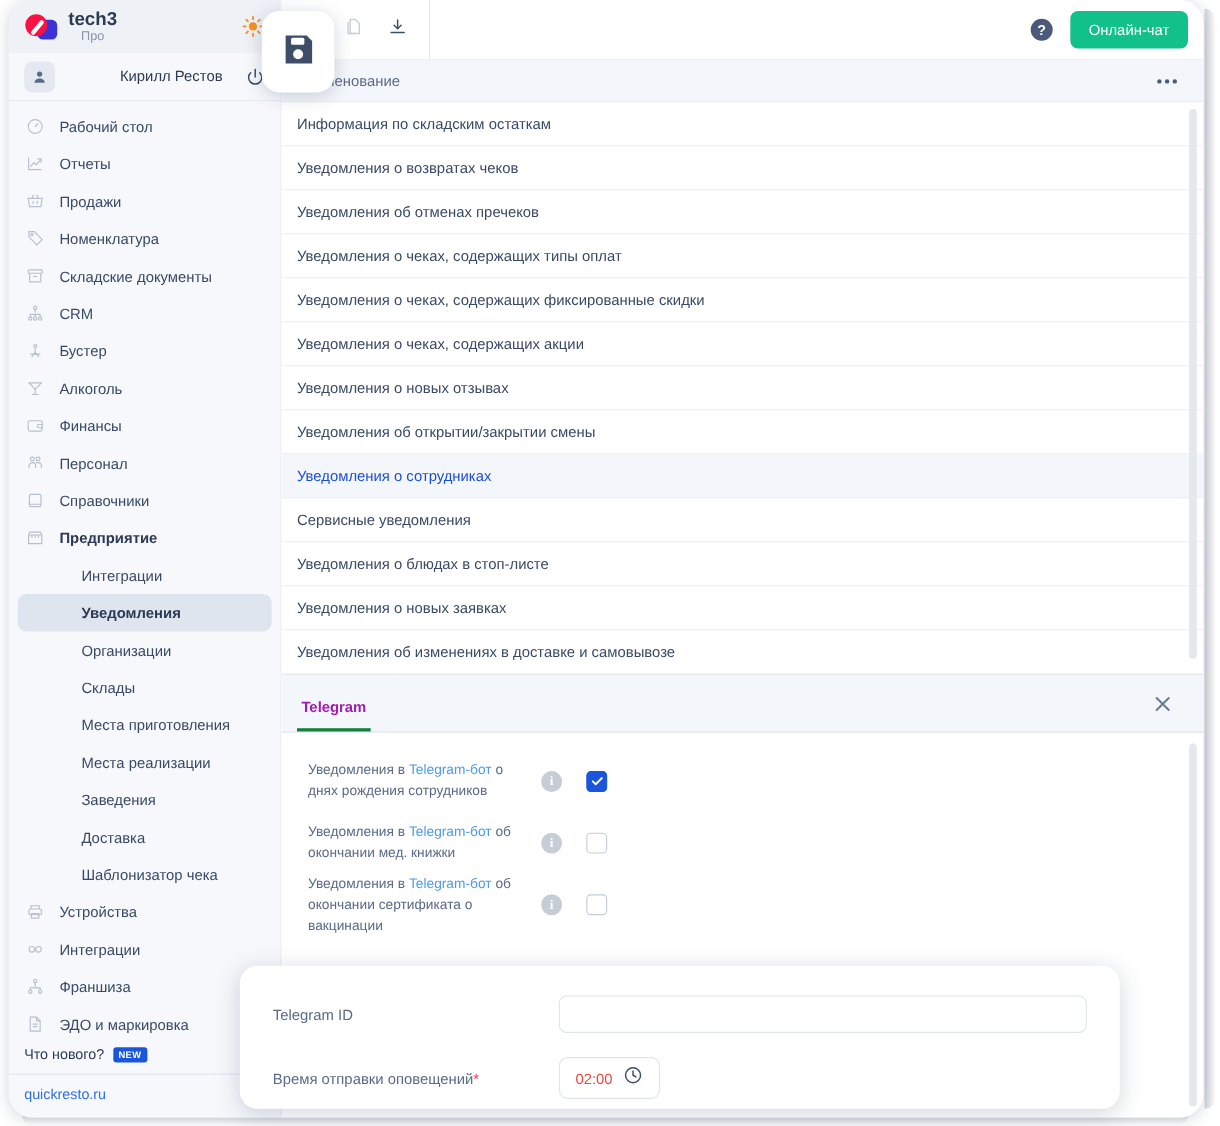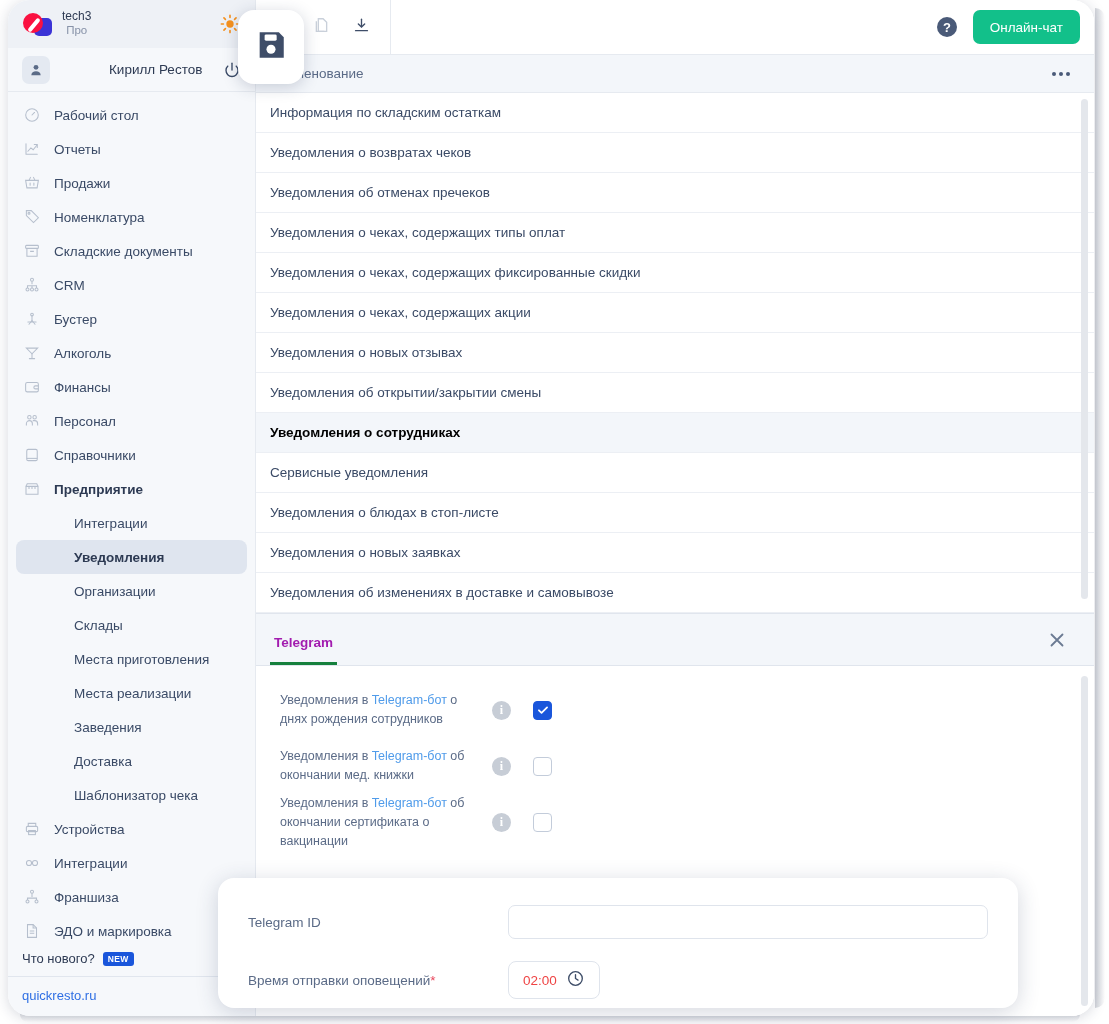--- a/index.html
+++ b/index.html
@@ -72,21 +72,21 @@
     position: absolute; left: 1px; top: 3px;
     width: 20px; height: 20px; border-radius: 50%;
     background: #fa1141;
   }
   .logo .slash {
     position: absolute; left: 10px; top: 7px;
     width: 4px; height: 16px; background: #fff;
     transform: rotate(40deg); border-radius: 2px;
   }
   .brand-text { display: flex; flex-direction: column; line-height: 1.15; }
-  .brand-title { font-size: 12px; font-weight: 400; color: #2d3a53; }
+  .brand-title { font-size: 17px; font-weight: 700; color: #2d3a53; }
   .brand-sub { font-size: 11.5px; color: #8792a8; text-align: center; }
   .brand-spacer { flex: 1; }
   .sun-icon { width: 22px; height: 22px; flex: 0 0 22px; }
 
   .userrow {
     height: 44px; flex: 0 0 44px;
     display: flex; align-items: center;
     padding: 0 14px; gap: 10px;
     border-bottom: 1px solid #e6eaf0;
   }
@@ -187,21 +187,21 @@
     flex: 0 0 520px; overflow: hidden;
     position: relative; background: #fff;
   }
   .list-row {
     height: 40px; display: flex; align-items: center;
     padding: 0 14px;
     border-bottom: 1px solid #eceff4;
     font-size: 13.5px; color: #3a4a66;
     cursor: pointer;
   }
-  .list-row.selected { background: #f3f6fa; font-weight: 700; color: #000000; text-align: right; }
+  .list-row.selected { background: #f3f6fa; font-weight: 400; color: #1d4ed8; text-align: right; }
   .list-scrollbar {
     position: absolute; right: 6px; top: 6px;
     width: 7px; height: 500px;
     background: #e4e7ec; border-radius: 4px;
     cursor: pointer;
   }
 
   
   .tg-panel {
     flex: 1; display: flex; flex-direction: column;

